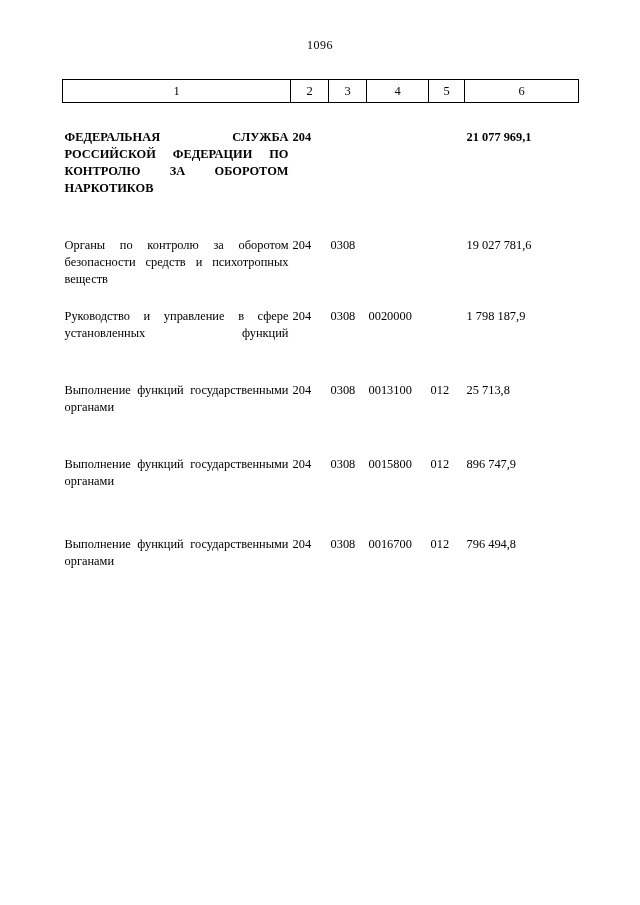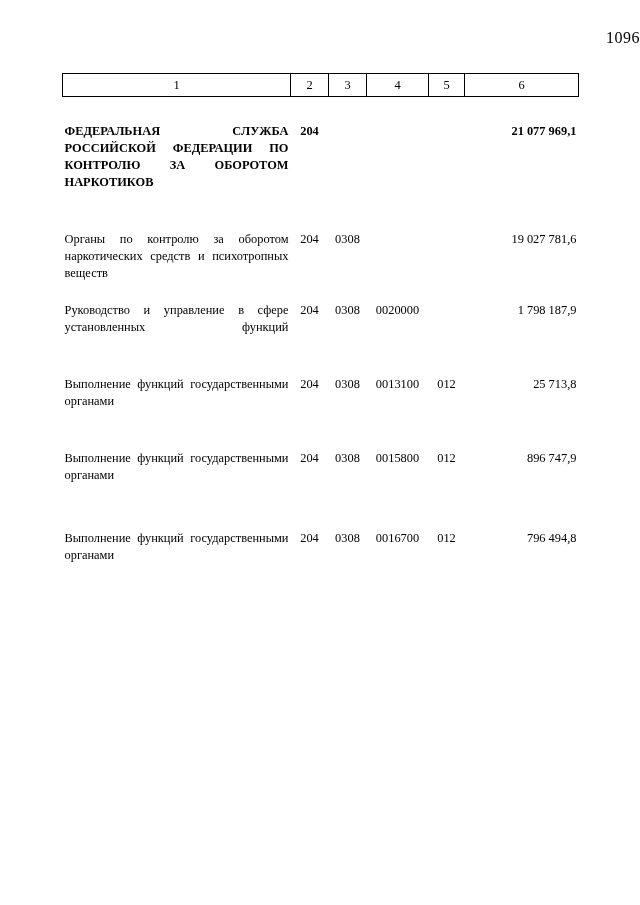--- a/index.html
+++ b/index.html
@@ -15,23 +15,23 @@
     position: relative;
     overflow: hidden;
   }
   .page {
     width: 640px;
     height: 905px;
     position: relative;
     box-sizing: border-box;
   }
   .page-number {
-    text-align: right;
-    font-size: 16px;
-    padding-top: 29px;
+    text-align: center;
+    font-size: 12px;
+    padding-top: 38px;
     letter-spacing: 0.5px;
   }
   .table-wrap {
     margin: 26px 62px 0 62px;
   }
   table.doc {
     border-collapse: collapse;
     width: 516px;
     table-layout: fixed;
   }
@@ -64,25 +64,24 @@
   }
   td.name {
     text-align: justify;
     text-align-last: justify;
     padding-right: 4px;
   }
   td.name.single {
     text-align: justify;
   }
   td.code {
-    text-align: center;
     white-space: nowrap;
   }
   td.amount {
-    text-align: right;
+    text-align: left;
     white-space: nowrap;
     padding-right: 4px;
   }
   .bold td { font-weight: bold; }
   .bold td.name { font-weight: bold; }
   .spacer-md td { height: 20px; font-size: 0; line-height: 0; }
   .spacer-lg td { height: 26px; font-size: 0; line-height: 0; }
 
   .vmid { vertical-align: bottom; }
 </style>
@@ -129,21 +128,21 @@
         <tr class="spacer-md">
             <td colspan="6"></td>
           </tr>
 
 
         <tr class="spacer-md">
             <td colspan="6"></td>
           </tr>
 
         <tr class="data-row">
-          <td class="name">Органы по контролю за оборотом наркотических средств и психотропных веществ</td>
+          <td class="name">Органы по контролю за оборотом безопасности средств и психотропных веществ</td>
           <td class="code vmid">204</td>
           <td class="code vmid">0308</td>
           <td class="code vmid"></td>
           <td class="code vmid"></td>
           <td class="amount vmid">19 027 781,6</td>
         </tr>
 
         <tr class="spacer-md">
             <td colspan="6"></td>
           </tr>

